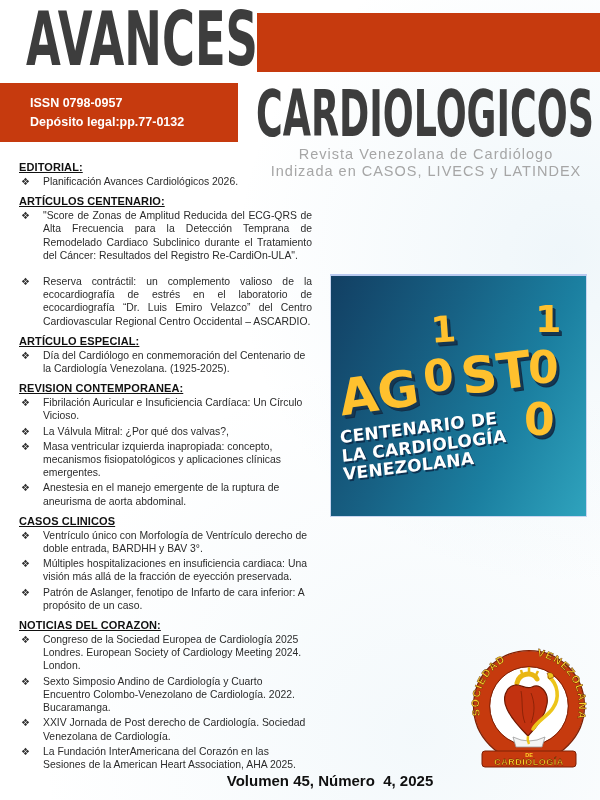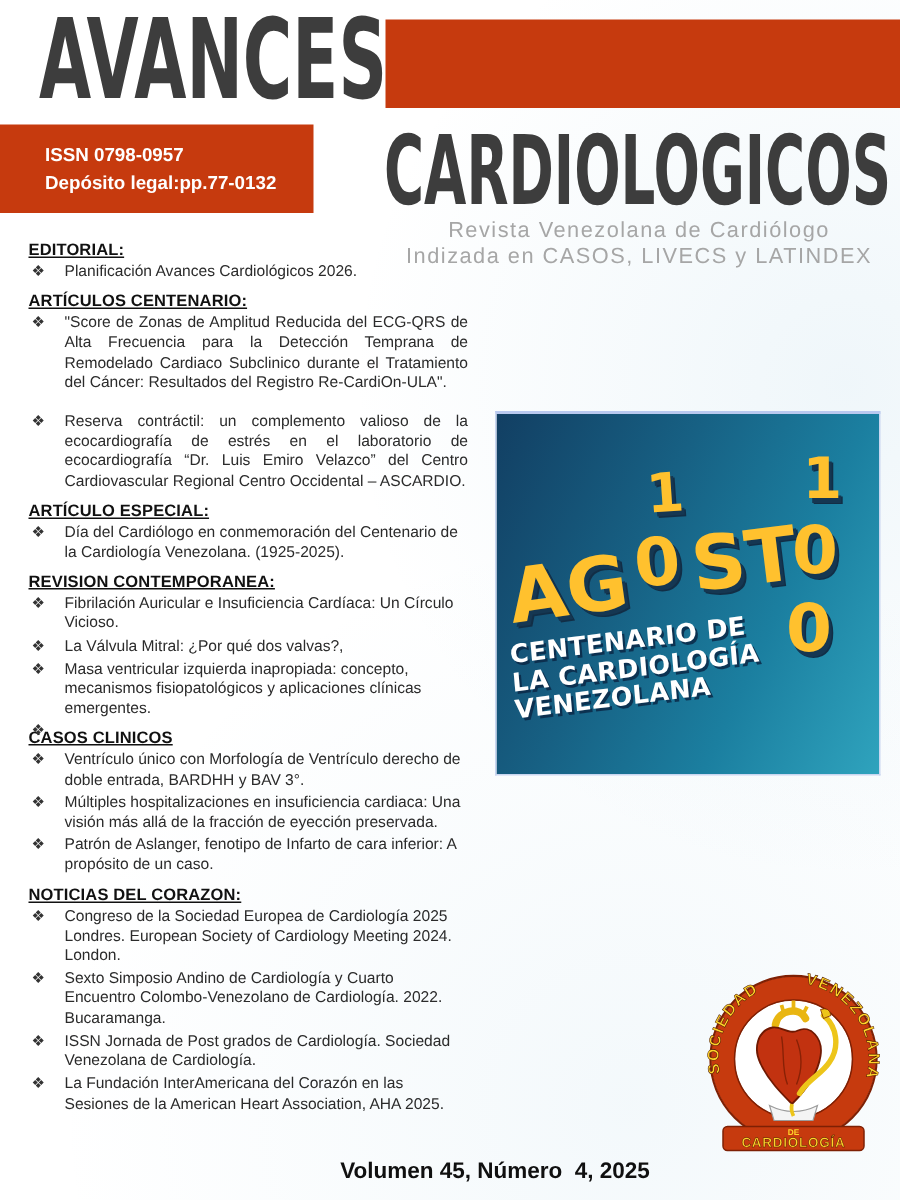--- a/index.html
+++ b/index.html
@@ -9,21 +9,21 @@
     background:
       radial-gradient(circle at 94% 32%, rgba(125,185,215,.12), transparent 42%),
       radial-gradient(circle at 70% 92%, rgba(125,185,215,.09), transparent 45%),
       #ffffff;}
 
   
   .red-top{position:absolute;left:257px;top:13px;width:343px;height:59px;background:#c63a0e;}
   .avances-svg{position:absolute;left:24px;top:2px;}
   .cardio-svg{position:absolute;left:254px;top:80px;}
   .masthead-text{fill:#3d3d3d;font-family:"DejaVu Sans",sans-serif;font-weight:bold;}
-  .issn-box{position:absolute;left:0;top:83px;width:209px;height:59px;background:#c63a0e;
+  .issn-box{position:absolute;left:0;top:83px;width:238px;height:59px;background:#c63a0e;
             color:#fff;font-weight:bold;font-size:12.5px;line-height:19px;
             padding:11px 0 0 30px;box-sizing:border-box;}
   .subtitle{position:absolute;left:252px;top:146px;width:348px;text-align:center;
             color:#a6a6a6;font-size:14.5px;line-height:17px;letter-spacing:1px;}
 
   
   .toc{position:absolute;left:19px;top:161px;width:293px;color:#2b2b2b;}
   .section{margin-bottom:7px;}
   .sec-head{font-size:11px;font-weight:bold;text-decoration:underline;color:#111;
             margin-bottom:2px;letter-spacing:.1px;}
@@ -100,35 +100,35 @@
     <div class="section">
       <div class="sec-head">ARTÍCULO ESPECIAL:</div>
       <div class="item"><span class="bullet">❖</span><span>Día del Cardiólogo en conmemoración del Centenario de la Cardiología Venezolana.   (1925-2025).</span></div>
     </div>
 
     <div class="section">
       <div class="sec-head">REVISION CONTEMPORANEA:</div>
       <div class="item"><span class="bullet">❖</span><span>Fibrilación Auricular e Insuficiencia Cardíaca: Un Círculo Vicioso.</span></div>
       <div class="item"><span class="bullet">❖</span><span>La Válvula Mitral: ¿Por qué dos valvas?,</span></div>
       <div class="item"><span class="bullet">❖</span><span>Masa ventricular izquierda inapropiada: concepto, mecanismos fisiopatológicos y aplicaciones clínicas emergentes.</span></div>
-      <div class="item"><span class="bullet">❖</span></div>
+      <div class="item"><span class="bullet">❖</span><span>Anestesia en el manejo emergente de la ruptura de aneurisma de aorta abdominal.</span></div>
     </div>
 
     <div class="section">
       <div class="sec-head">CASOS CLINICOS</div>
       <div class="item"><span class="bullet">❖</span><span>Ventrículo único con Morfología de Ventrículo derecho de doble entrada, BARDHH y BAV 3°.</span></div>
       <div class="item"><span class="bullet">❖</span><span>Múltiples hospitalizaciones en insuficiencia cardiaca: Una visión más allá de la fracción de eyección preservada.</span></div>
       <div class="item"><span class="bullet">❖</span><span>Patrón de Aslanger, fenotipo de Infarto de cara inferior: A propósito de un caso.</span></div>
     </div>
 
     <div class="section">
       <div class="sec-head">NOTICIAS DEL CORAZON:</div>
       <div class="item"><span class="bullet">❖</span><span>Congreso de la Sociedad Europea de Cardiología 2025 Londres. European Society of Cardiology Meeting 2024. London.</span></div>
       <div class="item"><span class="bullet">❖</span><span>Sexto Simposio Andino de Cardiología y Cuarto Encuentro Colombo-Venezolano de Cardiología. 2022. Bucaramanga.</span></div>
-      <div class="item"><span class="bullet">❖</span><span>ISSN Jornada de Post grados  de Cardiología. Sociedad Venezolana de Cardiología.</span></div>
+      <div class="item"><span class="bullet">❖</span><span>XXIV Jornada de Post derecho  de Cardiología. Sociedad Venezolana de Cardiología.</span></div>
       <div class="item"><span class="bullet">❖</span><span>La Fundación InterAmericana del Corazón en las Sesiones de la American Heart Association, AHA 2025.</span></div>
     </div>
   </div>
 
   <div class="poster">
     <span class="glyph g-1a">1</span>
     <span class="glyph g-1b">1</span>
     <span class="glyph g-ag">AG</span>
     <span class="glyph g-o1">0</span>
     <span class="glyph g-st">ST</span>

